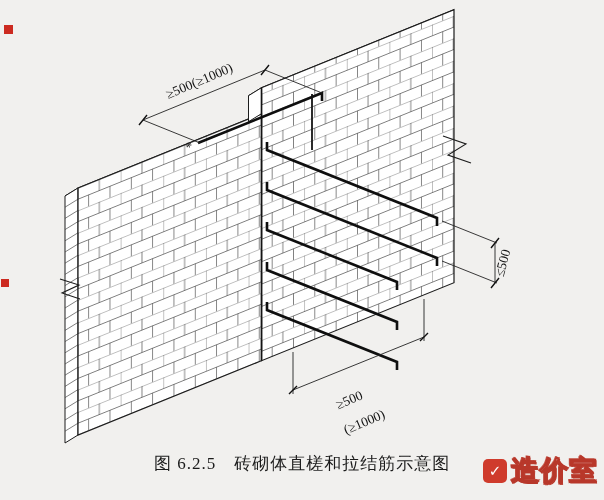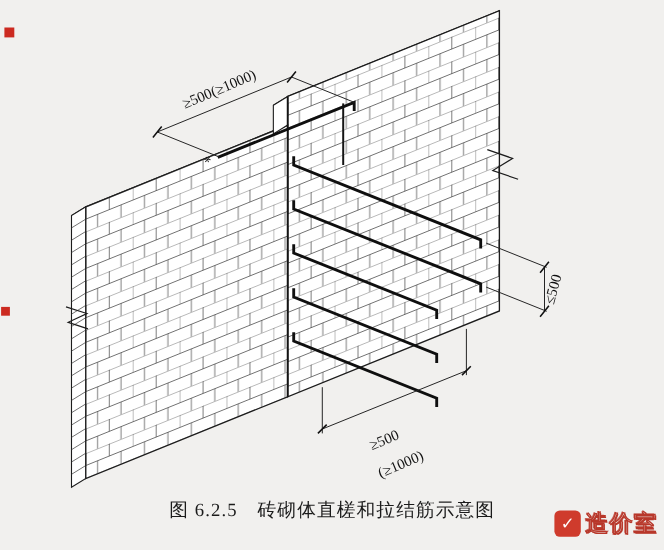--- a/index.html
+++ b/index.html
@@ -22,21 +22,21 @@
     position:absolute;right:6px;bottom:10px;
     display:flex;align-items:center;gap:4px;
   }
   .wm-icon{
     width:24px;height:24px;border-radius:5px;
     background:#cf3b2c;color:#ffffff;
     font-size:15px;line-height:24px;text-align:center;
     font-family:"DejaVu Sans", sans-serif;
   }
   .wm-text{
-    font-size:21px;font-weight:normal;
+    font-size:28px;font-weight:bold;
     color:#efede8;
     -webkit-text-stroke:1.2px #b8372a;
     text-shadow:1px 1px 0 #b8372a, -1px -1px 0 #c9655a;
     letter-spacing:1px;
   }
   .red-dot{position:absolute;background:#cc2a20;}
   .red-dot.d1{left:4px;top:25px;width:9px;height:9px;}
   .red-dot.d2{left:1px;top:279px;width:8px;height:8px;}
   text.dim{font-size:13.5px;fill:#111;font-family:"Liberation Serif",serif;}
 </style>

